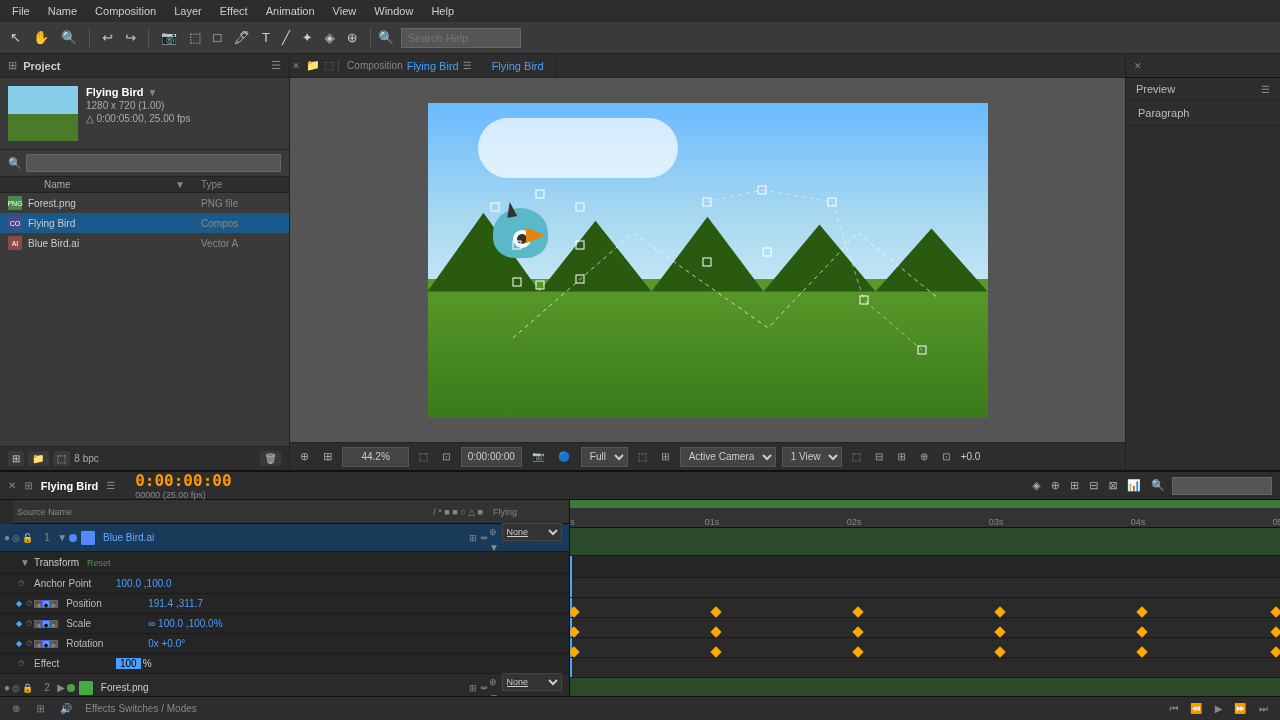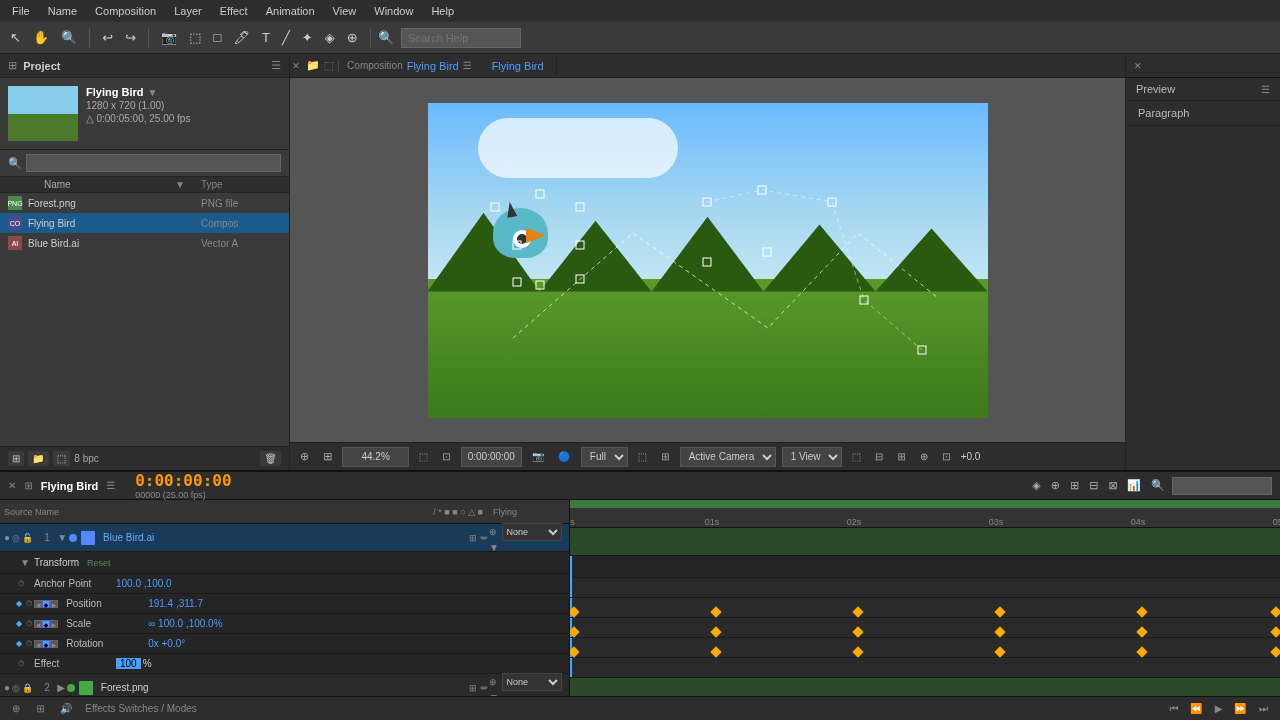--- a/index.html
+++ b/index.html
@@ -454,20 +454,21 @@
       border-right: 1px solid #111;
     }
     .tl-layer-header {
       display: flex;
       align-items: center;
       height: 24px;
       padding: 0 4px;
       background: #333;
       border-bottom: 1px solid #111;
       gap: 2px;
+      margin-left: 13px;
     }
     .tl-row {
       display: flex;
       align-items: center;
       height: 28px;
       border-bottom: 1px solid #1a1a1a;
       background: #2a2a2a;
       cursor: pointer;
     }
     .tl-row.selected { background: #1a3a5a; }
@@ -509,20 +510,21 @@
       width: 80px;
       flex-shrink: 0;
     }
     .tl-parent select {
       background: #333;
       border: 1px solid #444;
       color: #ccc;
       font-size: 9px;
       width: 75px;
       height: 18px;
+      text-decoration: underline;
     }
 
     
     .tl-prop-row {
       display: flex;
       align-items: center;
       height: 20px;
       border-bottom: 1px solid #1a1a1a;
       background: #252525;
       padding-left: 16px;

